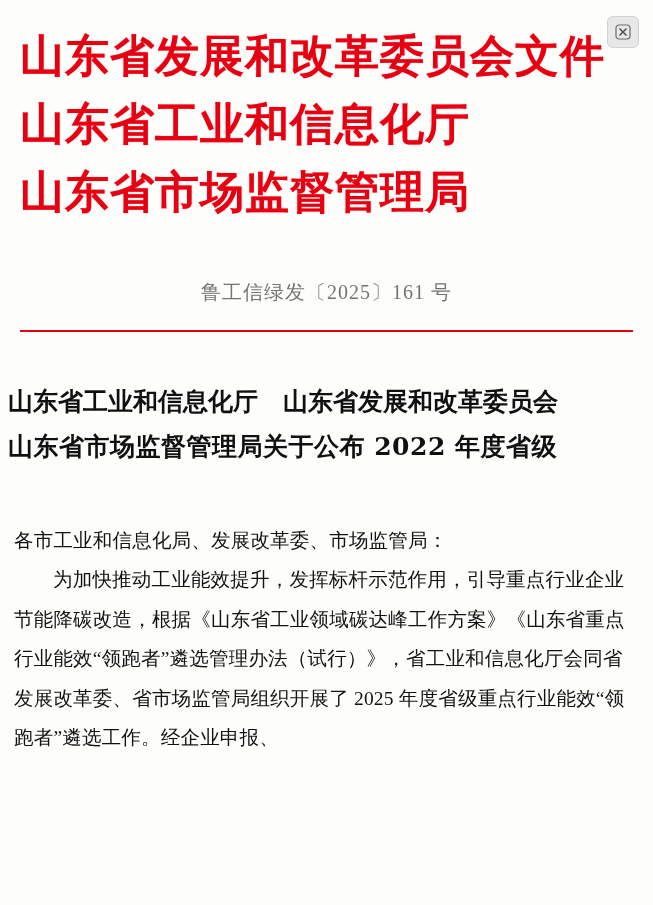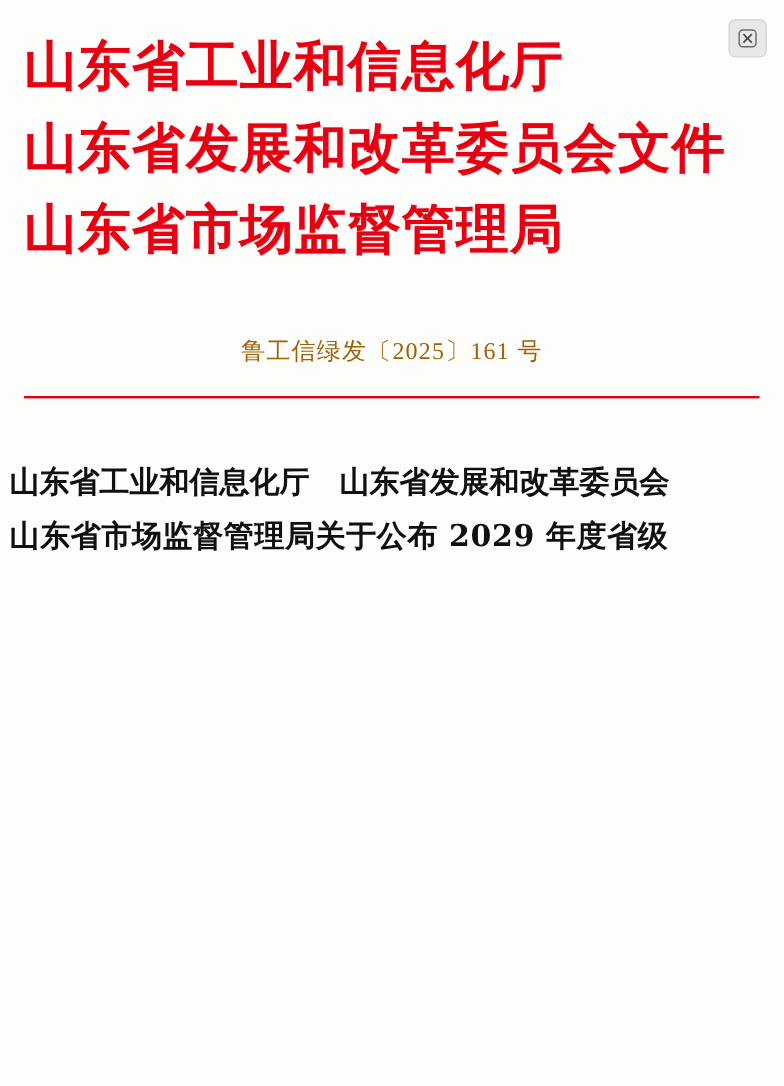--- a/index.html
+++ b/index.html
@@ -58,21 +58,21 @@
   .masthead .line.l1 { font-size: 44px; }
   .masthead .line.l2 { font-size: 44px; }
   .masthead .line.l3 { font-size: 44px; }
 
   
   .doc-number {
     margin-top: 52px;
     text-align: center;
     font-family: "Liberation Serif", serif;
     font-size: 20px;
-    color: #a16207;
+    color: #737373;
     letter-spacing: 1px;
   }
 
   
   .red-rule {
     margin: 24px 20px 0 20px;
     height: 2.5px;
     background: #e60012;
   }
 
@@ -111,28 +111,32 @@
 
   <div class="close-btn">
     <svg width="16" height="16" viewBox="0 0 16 16" aria-hidden="true">
       <rect x="1" y="1" width="14" height="14" rx="3" fill="none" stroke="#6b6b6b" stroke-width="1.2"></rect>
       <line x1="4.5" y1="4.5" x2="11.5" y2="11.5" stroke="#4a4a4a" stroke-width="1.4"></line>
       <line x1="11.5" y1="4.5" x2="4.5" y2="11.5" stroke="#4a4a4a" stroke-width="1.4"></line>
     </svg>
   </div>
 
   <div class="masthead">
+    <div class="line l2">山东省发展和改革委员会文件</div>
     <div class="line l1">山东省工业和信息化厅</div>
-    <div class="line l2">山东省发展和改革委员会文件</div>
     <div class="line l3">山东省市场监督管理局</div>
   </div>
 
   <div class="doc-number">鲁工信绿发〔2025〕161 号</div>
 
   <div class="red-rule"></div>
 
   <div class="title-block">
     <div class="t-line t1">山东省工业和信息化厅　山东省发展和改革委员会</div>
-    <div class="t-line t2">山东省市场监督管理局关于公布 2029 年度省级</div>
+    <div class="t-line t2">山东省市场监督管理局关于公布 2022 年度省级</div>
   </div>
 
+  <div class="body-block">
+    <p>各市工业和信息化局、发展改革委、市场监管局：</p>
+    <p class="indent">为加快推动工业能效提升，发挥标杆示范作用，引导重点行业企业节能降碳改造，根据《山东省工业领域碳达峰工作方案》《山东省重点行业能效“领跑者”遴选管理办法（试行）》，省工业和信息化厅会同省发展改革委、省市场监管局组织开展了 2025 年度省级重点行业能效“领跑者”遴选工作。经企业申报、</p>
+  </div>
 
 </div>
 
 </body></html>

